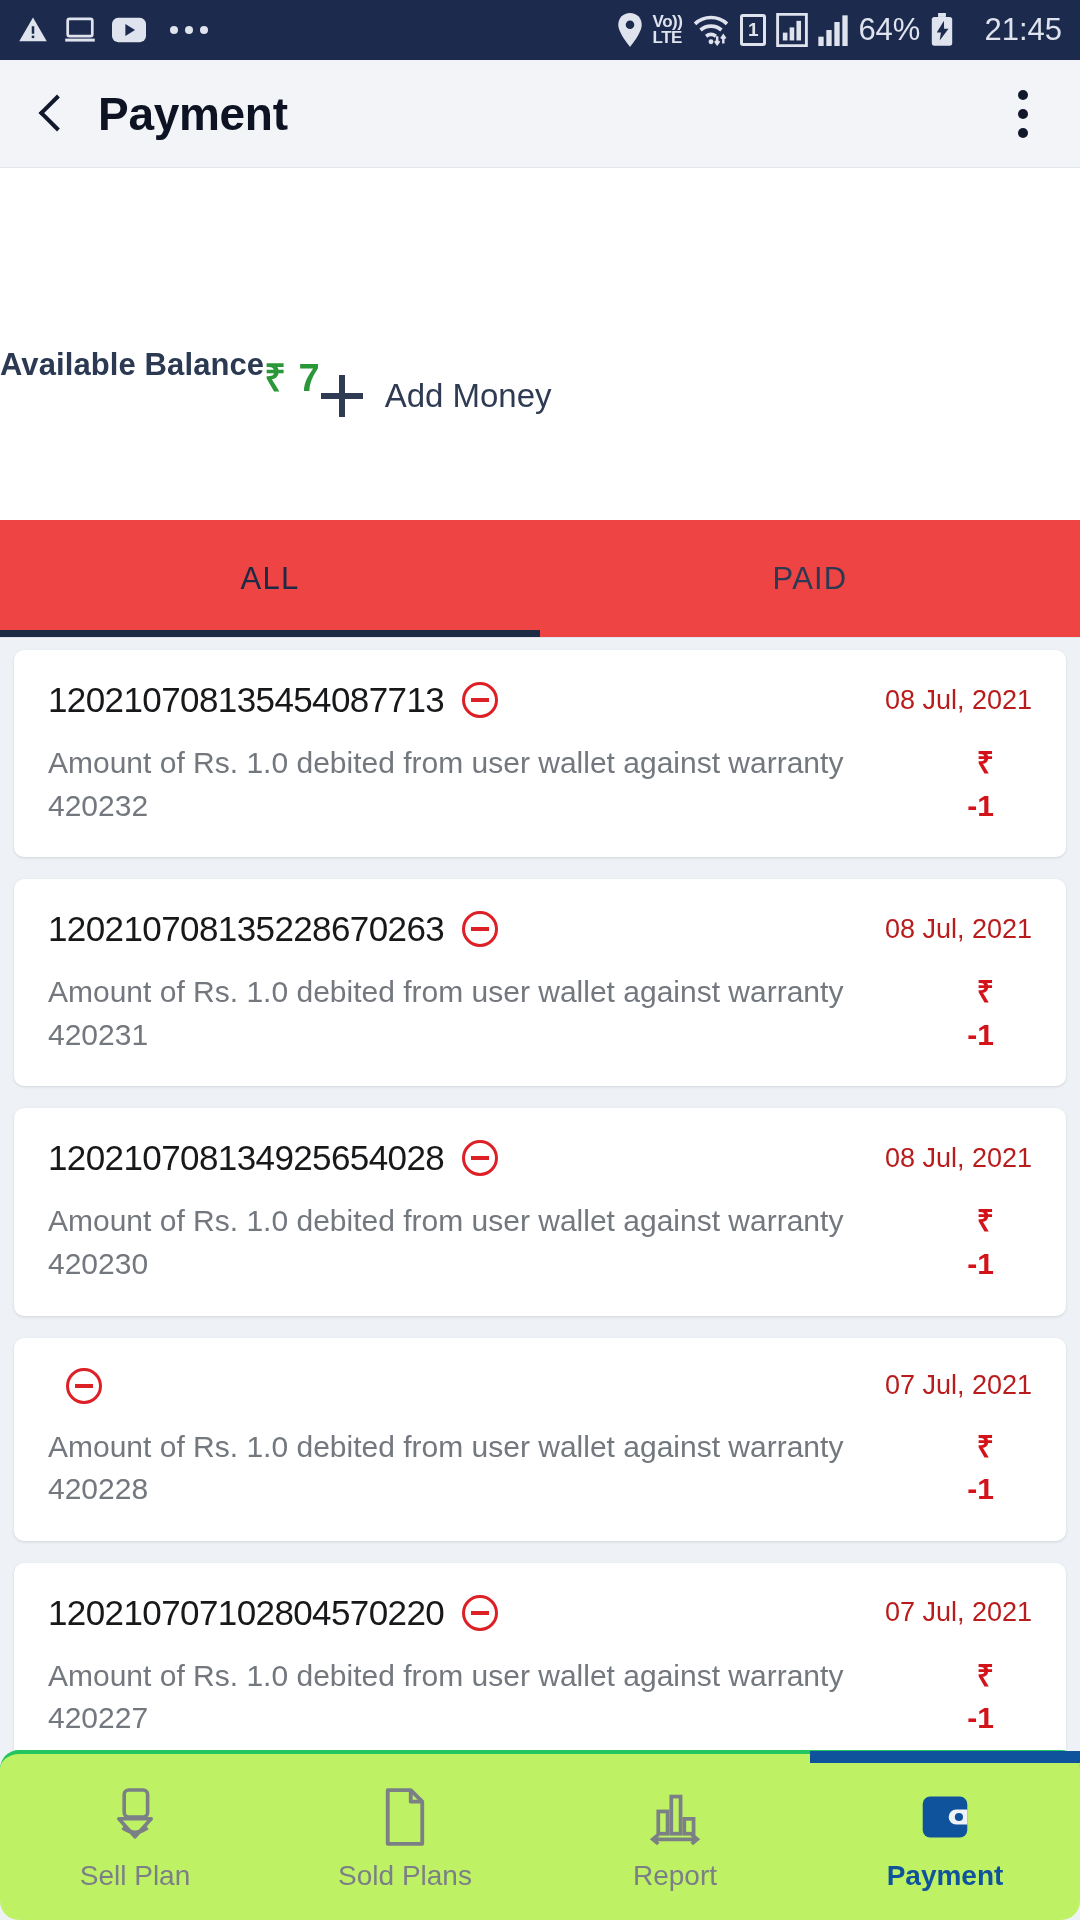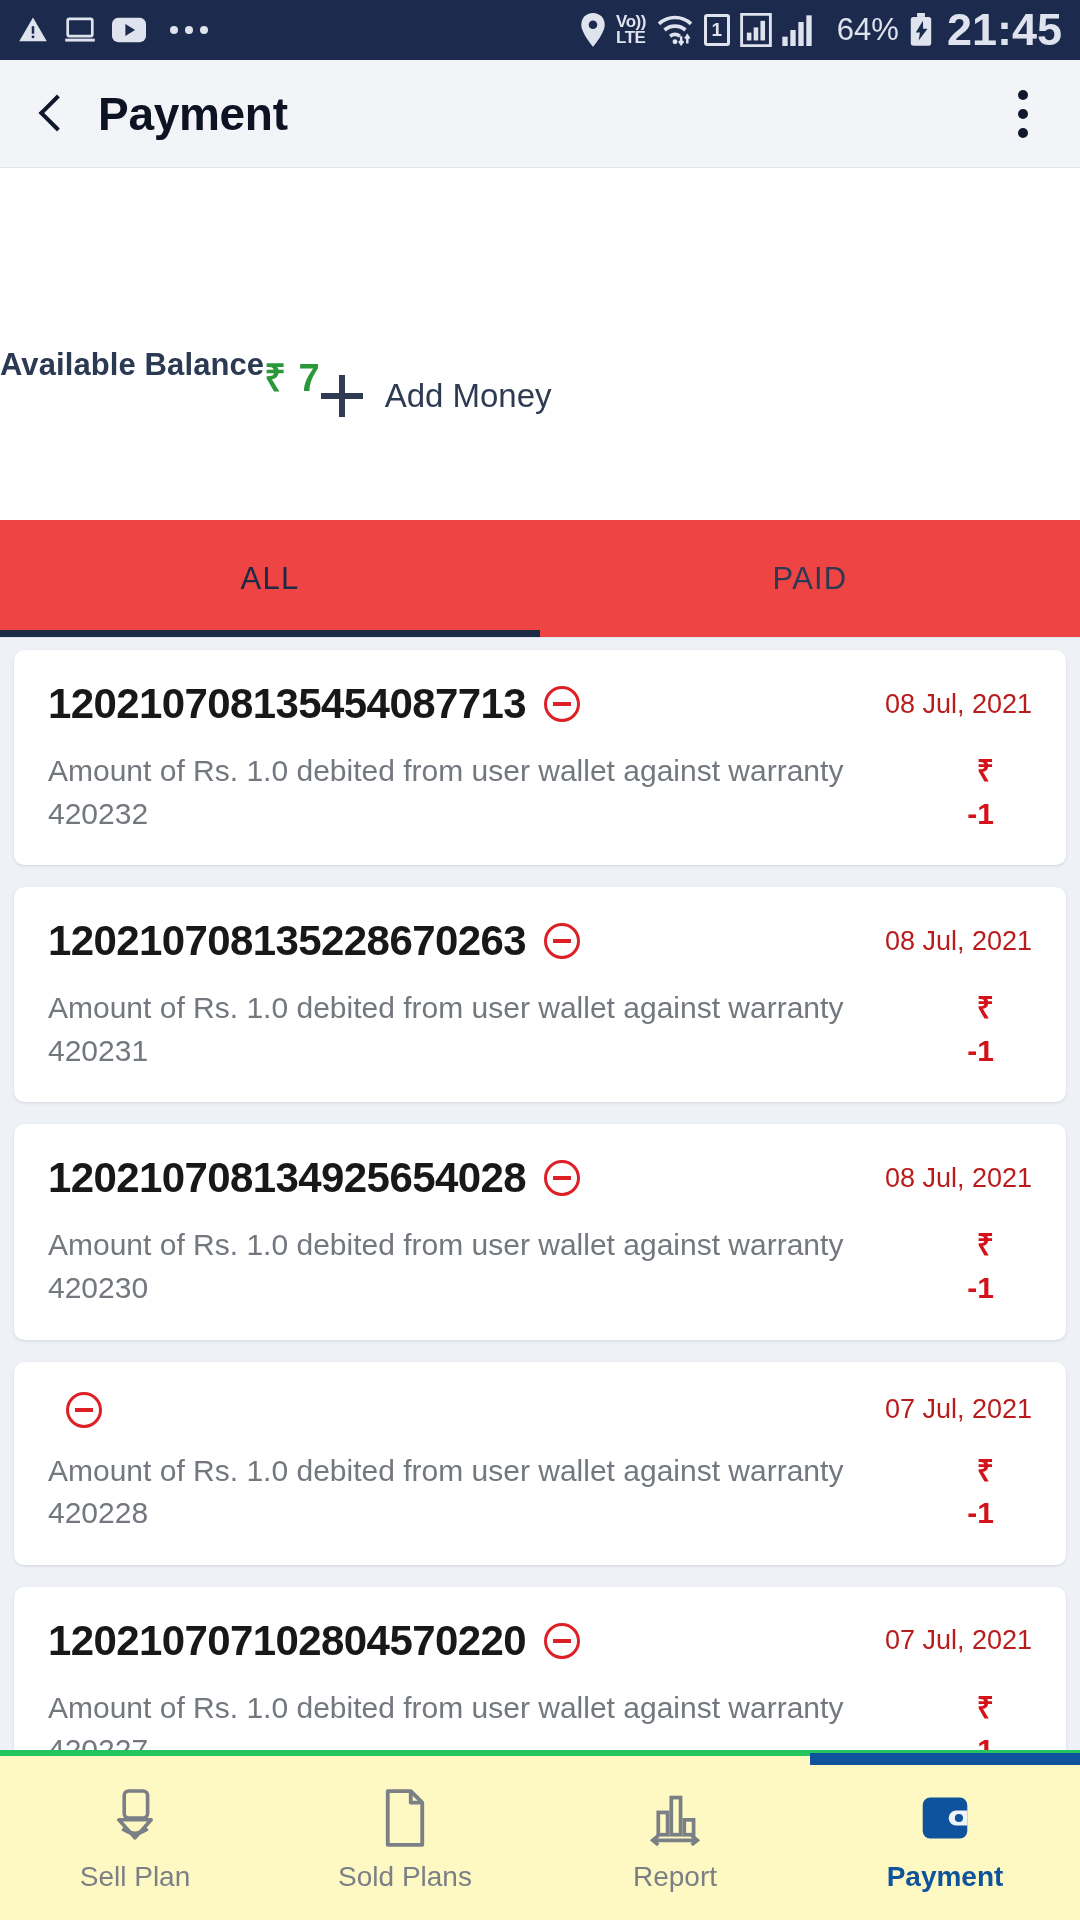--- a/index.html
+++ b/index.html
@@ -16,22 +16,22 @@
     height:60px; background:#1c2a4e; flex:0 0 60px;
     display:flex; align-items:center; justify-content:space-between;
     padding:0 18px; color:#dfe3ee;
   }
   .sb-left { display:flex; align-items:center; gap:16px; }
   .sb-right { display:flex; align-items:center; gap:10px; }
   .sb-icon { display:flex; align-items:center; justify-content:center; }
   .dots3 { display:flex; gap:7px; align-items:center; margin-left:8px; }
   .dots3 i { width:8px; height:8px; border-radius:50%; background:#dfe3ee; display:block; }
   .volte { display:flex; flex-direction:column; line-height:0.95; font-size:17px; font-weight:bold; letter-spacing:-0.5px; }
-  .pct { font-size:31px; font-weight:400; letter-spacing:0px;margin-left:15px; }
-  .clock { font-size:45px; font-weight:700; margin-left:4px; }
+  .pct { font-size:31px; font-weight:400; letter-spacing:0px; }
+  .clock { font-size:31px; font-weight:400; margin-left:20px; }
   .simbox {
     width:26px; height:32px; border:3px solid #dfe3ee; border-radius:3px;
     display:flex; align-items:center; justify-content:center;
     font-size:19px; font-weight:bold; color:#dfe3ee;
   }
 
   
   .appbar {
     height:108px; flex:0 0 108px; background:#f2f4f8;
     display:flex; align-items:center; padding:0 30px;
@@ -89,21 +89,21 @@
   .list {
     flex:1; background:#eef1f5; overflow:hidden;
     padding:12px 14px 0 14px; position:relative;
   }
   .card {
     background:#ffffff; border-radius:10px; margin-bottom:22px;
     padding:30px 34px 30px 34px;
     box-shadow:0 1px 3px rgba(20,30,50,0.13);
   }
   .card-top { display:flex; align-items:center; }
-  .txn-id { font-size:42px; font-weight:bold; color:#17181a; letter-spacing:-0.6px; }
+  .txn-id { font-size:35px; font-weight:normal; color:#17181a; letter-spacing:-0.6px; }
   .minus-circle {
     width:36px; height:36px; border:3px solid #dd1f26; border-radius:50%;
     margin-left:18px; position:relative; flex:0 0 36px;
   }
   .minus-circle::before {
     content:""; position:absolute; left:6px; top:13px; width:18px; height:4px; background:#dd1f26;
   }
   .txn-date { margin-left:auto; font-size:27px; color:#b91c1c; }
   .card-bot { display:flex; align-items:flex-start; margin-top:22px; }
   .txn-desc {
@@ -111,22 +111,22 @@
   }
   .txn-amt {
     min-width:46px; text-align:right; color:#d3121a; font-weight:bold;
     font-size:30px; line-height:1.42;
   }
   .txn-amt .cur { display:block; }
   .txn-amt .val { display:block; }
 
   
   .bottomnav {
-    flex:0 0 170px; background:#fef9c3;
-    display:flex; border-top:6px solid #22c55e; position:relative;
+    flex:0 0 170px; background:#bef264;
+    display:flex; border-top:4px solid #22c55e; position:relative;border-radius:19px;
   }
   .nav-item {
     flex:1; display:flex; flex-direction:column; align-items:center; justify-content:center;
     gap:14px; cursor:pointer; position:relative; padding-top:6px;
   }
   .nav-item .nav-label { font-size:28px; color:#7b7f86; }
   .nav-item.active .nav-label { color:#0f539c; font-weight:bold; }
   .nav-item.active::before {
     content:""; position:absolute; top:-3px; left:0; right:0; height:12px; background:#0f539c;
   }

